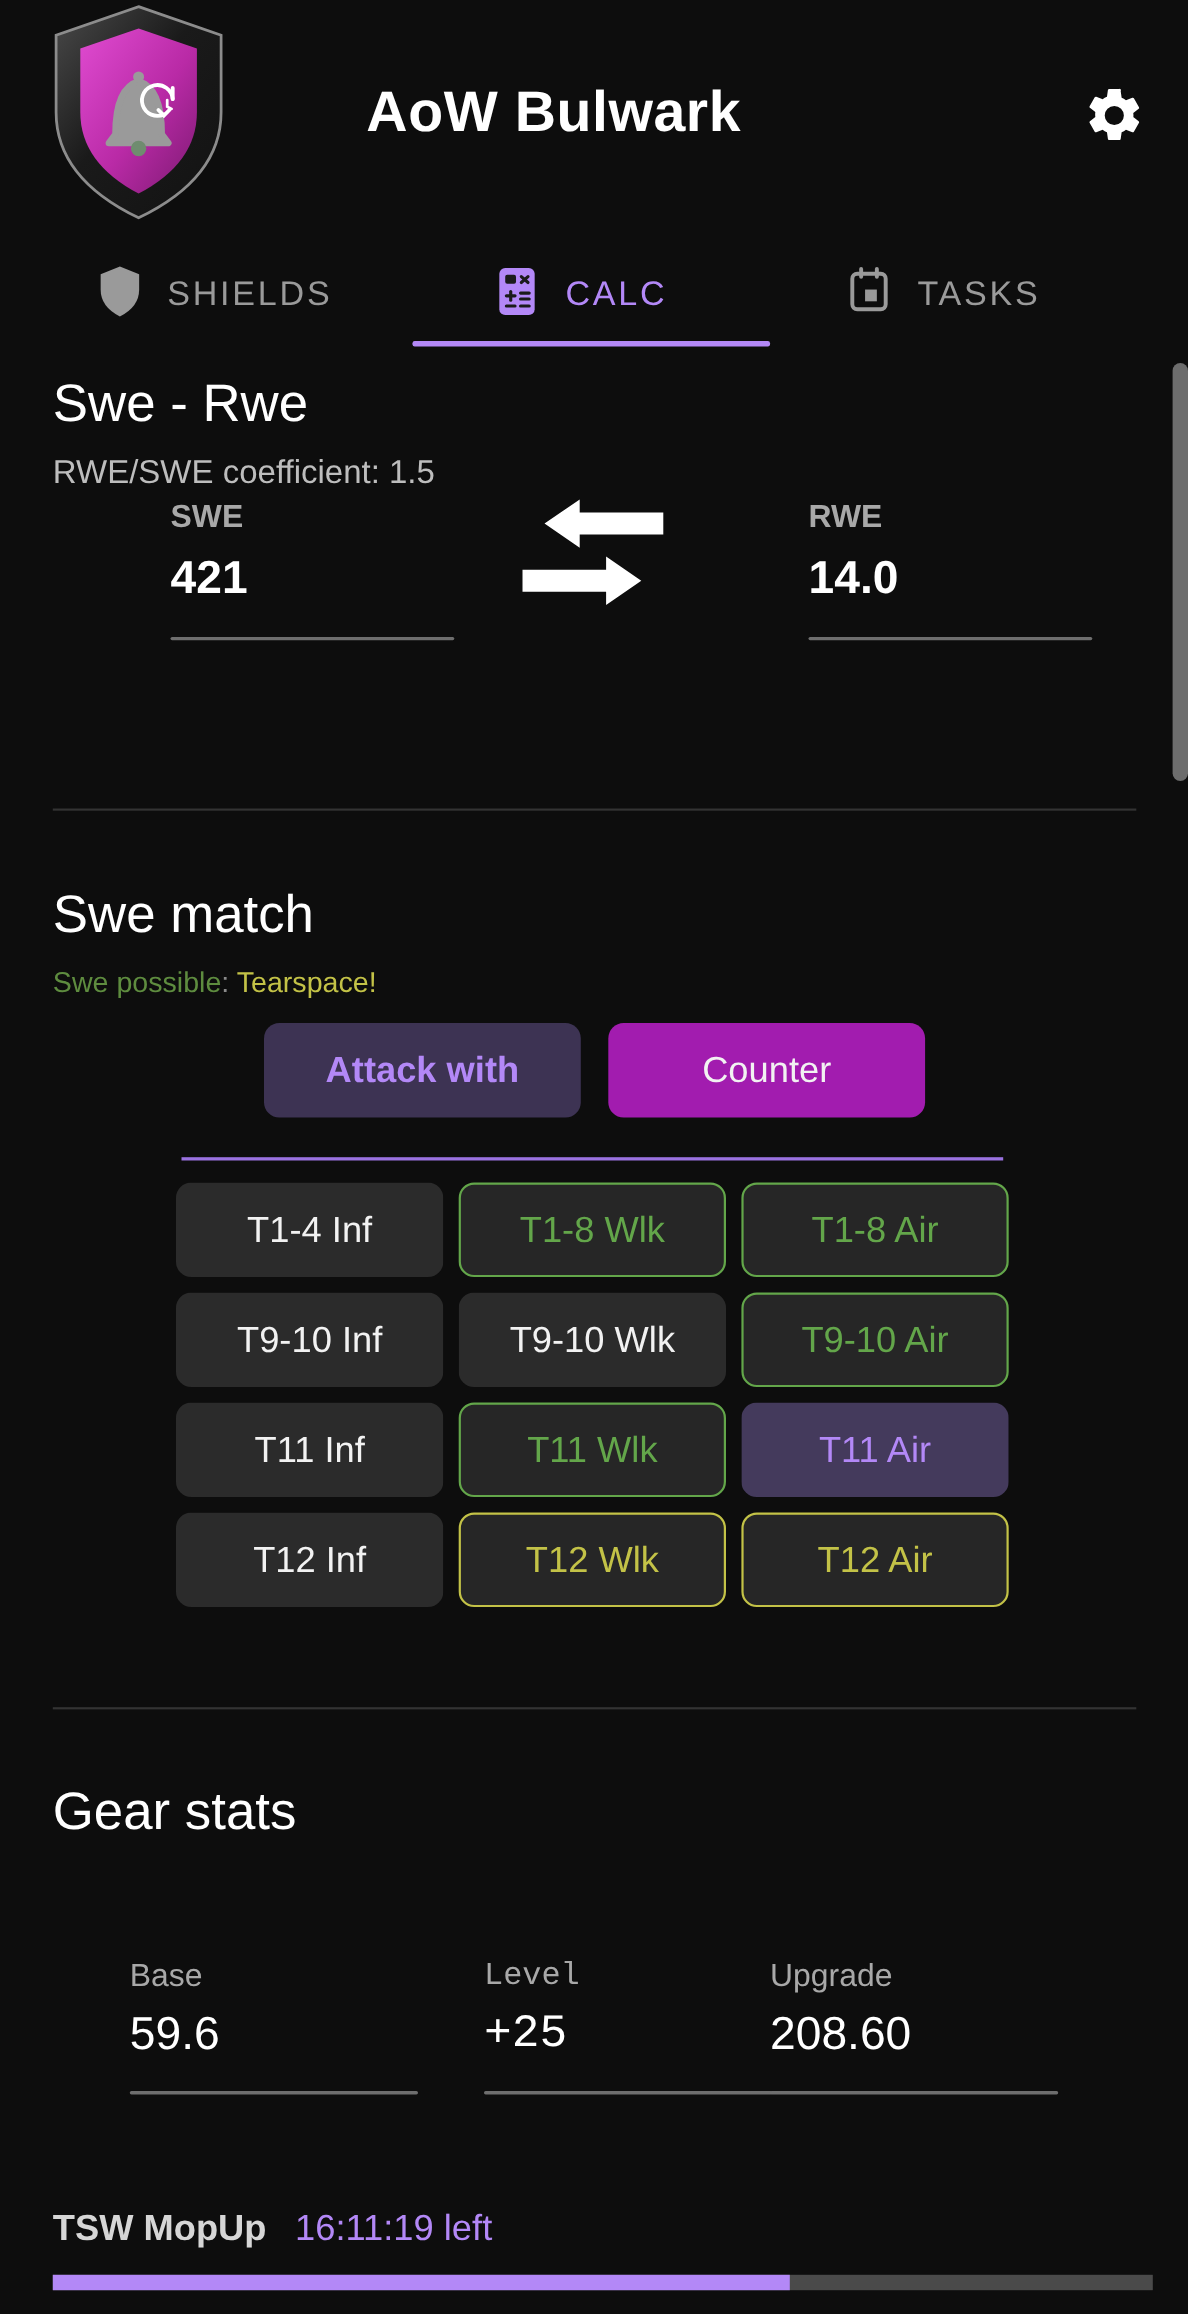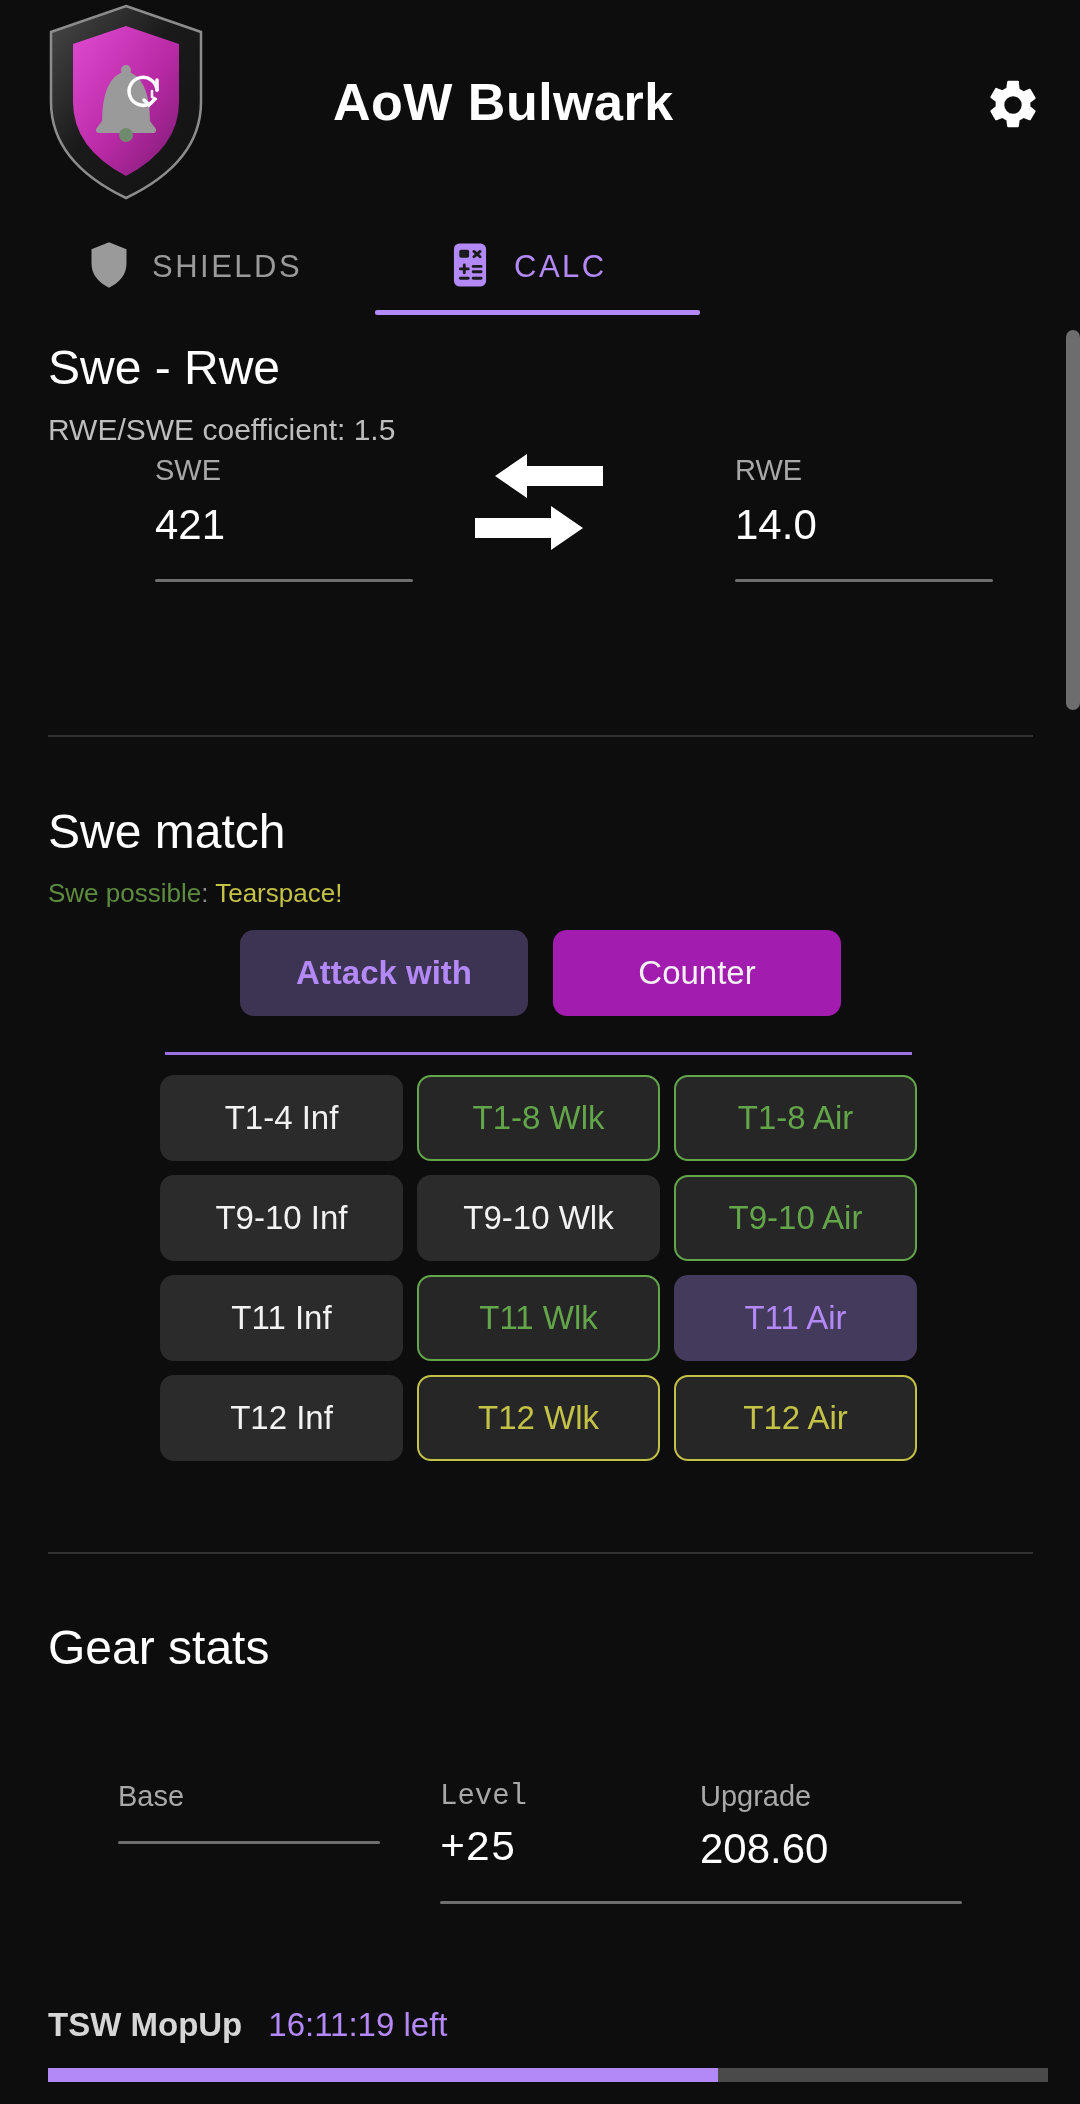--- a/index.html
+++ b/index.html
@@ -41,21 +41,21 @@
 
   
   .section { position: absolute; left: 0; width: 1080px; }
   .h1 { font-size: 48px; color: #fff; font-weight: 400; }
   .h2-sub { font-size: 30px; color: #bdbdbd; font-weight: 400; }
 
   
   .swerwe { top: 340px; }
   .swerwe .h1 { position: absolute; left: 48px; top: 0px; }
   .swerwe .coef { position: absolute; left: 48px; top: 73px; }
-  .field { position: absolute; width: 258px; }
+  .field { position: absolute; width: 258px; font-weight: bold; }
   .field-label { font-size: 29px; color: #a8a8a8; margin-bottom: 14px; }
   .field-value { font-size: 42px; color: #ffffff; }
   .field-underline { margin-top: 30px; height: 3px; background: #6e6e6e; border-radius: 2px; }
   .field-swe { left: 155px; top: 114px; }
   .field-rwe { left: 735px; top: 114px; }
   .arrows { position: absolute; left: 455px; top: 110px; width: 170px; height: 115px; }
 
   .hr { position: absolute; left: 48px; width: 985px; height: 2px; background: #333333; }
 
   
@@ -187,20 +187,31 @@
             <path d="M13.8 14.8 L18.2 14.8"></path>
               <path d="M13.8 17.8 L18.2 17.8"></path>
             <path d="M6.6 21.4 L11 21.4"></path>
               <path d="M13.8 21.4 L18.2 21.4"></path>
           </g>
         </svg>
       </span>
       <span class="tab-label">CALC</span>
     </div>
 
+    <div class="tab inactive tab-tasks">
+      <span class="tab-icon">
+        <svg width="44" height="50" viewBox="0 0 24 28" fill="none" stroke="#9a9a9a" stroke-width="2">
+          <rect x="3.5" y="5" width="17" height="18" rx="2.5"></rect>
+          <path d="M8 2.5 L8 6.5" stroke-linecap="round"></path>
+          <path d="M16 2.5 L16 6.5" stroke-linecap="round"></path>
+          <rect x="10" y="13" width="6" height="6" fill="#9a9a9a" stroke="none"></rect>
+        </svg>
+      </span>
+      <span class="tab-label">TASKS</span>
+    </div>
 
     <div class="tab-underline"></div>
   </div>
 
   <div class="section swerwe">
     <div class="h1">Swe - Rwe</div>
     <div class="h2-sub coef">RWE/SWE coefficient: 1.5</div>
 
     <div class="field field-swe">
       <div class="field-label">SWE</div>
@@ -257,20 +268,21 @@
     </div>
   </div>
 
   <div class="hr" style="top:1552px"></div>
 
   <div class="section gearstats">
     <div class="h1">Gear stats</div>
 
     <div class="gstat g-base">
       <div class="field-label">Base</div>
+      <div class="field-value">59.6</div>
       <div class="field-underline"></div>
     </div>
 
     <div class="gstat g-level">
       <div class="field-label">Level</div>
       <div class="field-value">+25</div>
       <div class="field-underline"></div>
     </div>
 
     <div class="gstat g-upg">

